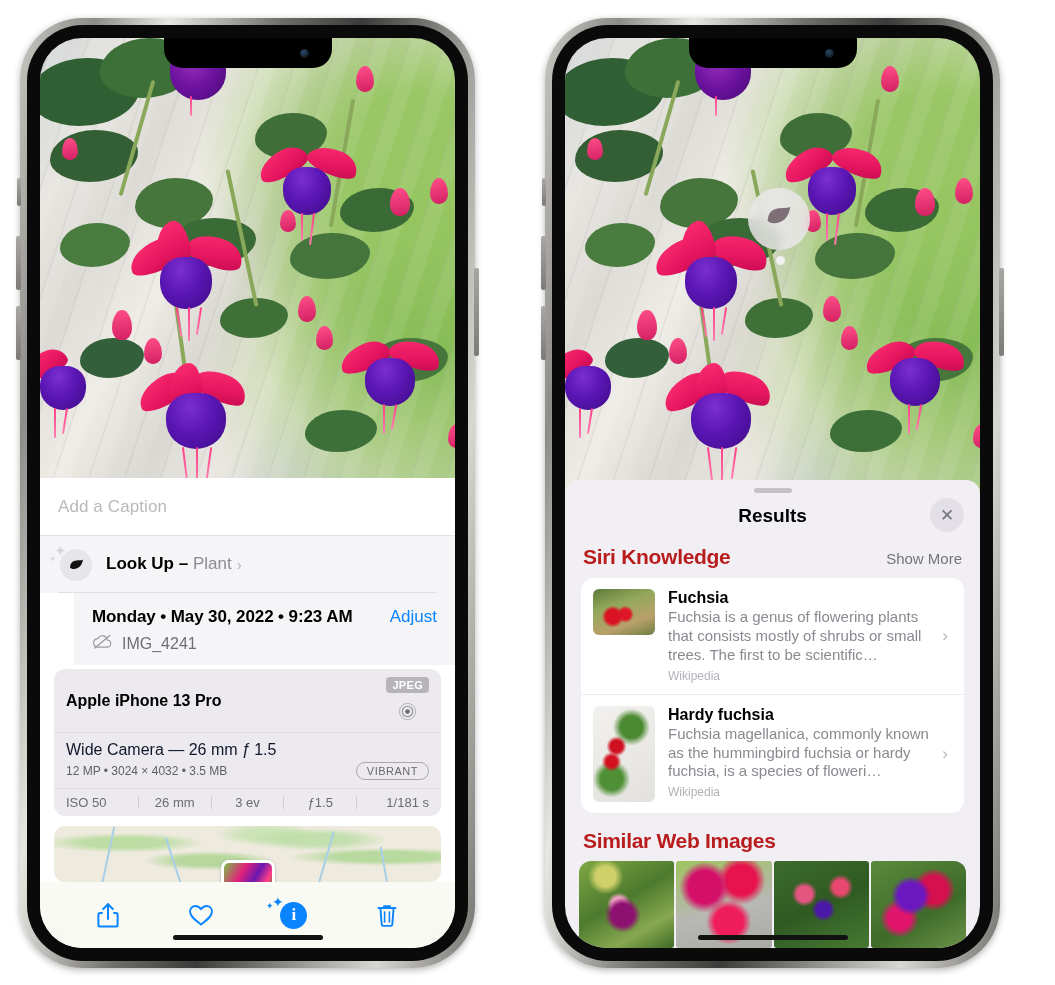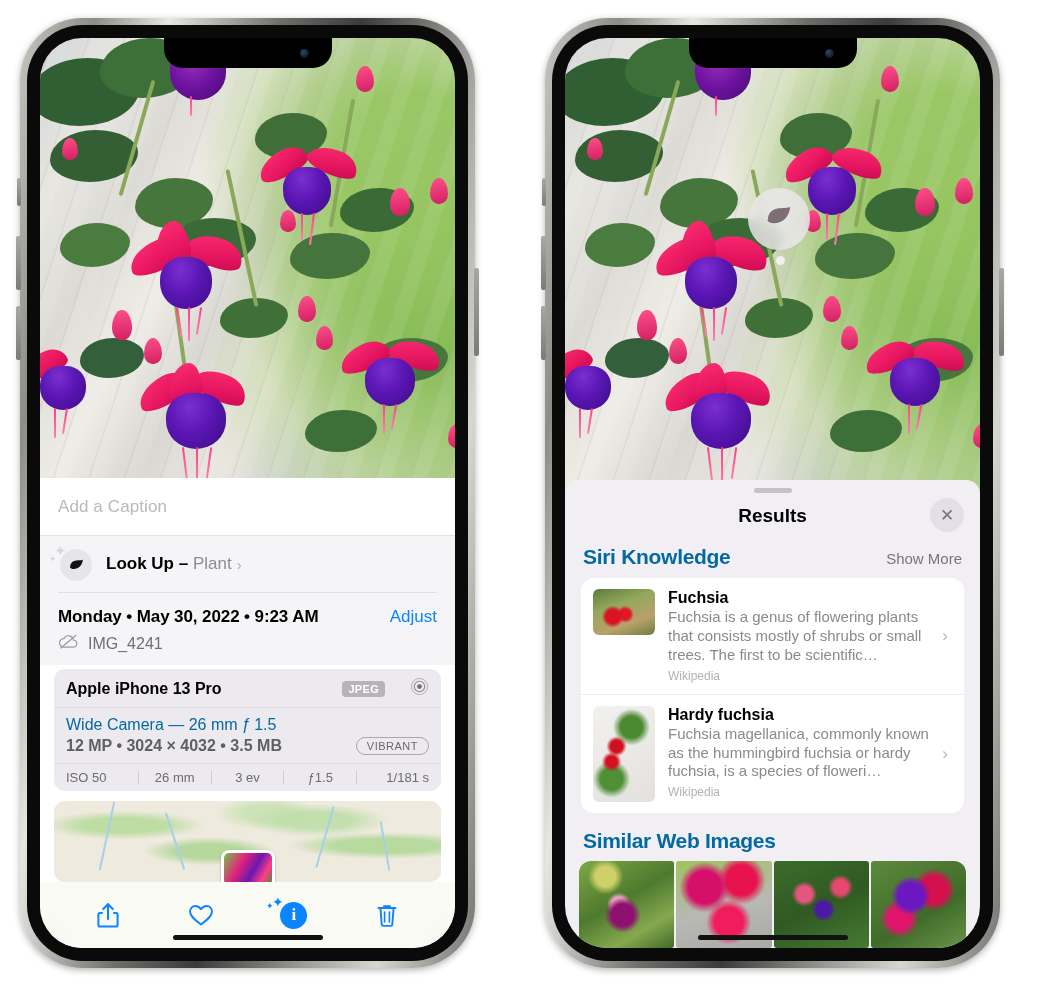--- a/index.html
+++ b/index.html
@@ -124,44 +124,44 @@
   }
   .spark { position: absolute; color: #d7d7dc; line-height: 1; }
   .spark.s1 { left: -4px; top: -4px; font-size: 15px; }
   .spark.s2 { left: -9px; top: 8px; font-size: 9px; }
   .lookup-text { font-size: 17px; color: #000; font-weight: 700; }
   .lookup-text .sub { font-weight: 400; color: #8c8c91; }
   .chev-small { color: #b0b0b6; font-size: 15px; margin-left: 5px; }
 
   .divider-in { height: 1px; background: #e0e0e3; margin-left: 0; }
 
-  .date-block { background: #f5f5f7; padding: 14px 18px 12px; }
+  .date-block { background: #f5f5f7; padding: 14px 18px 12px; margin-left: 34px; }
   .date-line { display: flex; align-items: baseline; justify-content: space-between; }
   .date-text { font-size: 17px; color: #000; font-weight: 700; letter-spacing: -.1px; }
   .adjust-link { font-size: 17px; color: #0a84ff; }
   .file-line { display: flex; align-items: center; gap: 9px; margin-top: 7px; }
   .file-name { font-size: 16px; color: #6f6f74; }
 
   .meta-card {
     margin: 4px 14px 0; background: #eceaee; border-radius: 11px; overflow: hidden;
   }
   .meta-head {
     display: flex; align-items: center; justify-content: space-between;
     padding: 8px 12px 7px; border-bottom: 1px solid #dedce1;
   }
   .meta-device { font-size: 16px; font-weight: 700; color: #000; }
-  .meta-head-right { display: flex; align-items: center; gap: 25px; }
+  .meta-head-right { display: flex; align-items: center; gap: 9px; flex-direction: column; }
   .badge-jpeg {
     background: #b6b4ba; color: #fff; font-size: 11px; font-weight: 600;
     padding: 2px 6px; border-radius: 4px; letter-spacing: .3px;
   }
   .meta-body { padding: 8px 12px 8px; }
-  .meta-lens { font-size: 16px; color: #0369a1; }
+  .meta-lens { font-size: 16px; color: #0f172a; }
   .meta-row2 { display: flex; align-items: center; justify-content: space-between; margin-top: 3px; }
-  .meta-dims { font-size: 16px; color: #5f5f64; font-weight: bold; }
+  .meta-dims { font-size: 12px; color: #5f5f64; }
   .badge-vibrant {
     border: 1px solid #a9a7ad; color: #6a686e; font-size: 11px;
     padding: 2px 10px; border-radius: 10px; letter-spacing: .5px;
   }
   .exif-row {
     display: flex; align-items: center; border-top: 1px solid #dedce1;
     padding: 6px 10px; font-size: 13px; color: #6b6b70; justify-content: space-between;
   }
   .exif-cell { flex: 1; text-align: center; }
   .exif-cell:first-child { text-align: left; padding-left: 2px; }
@@ -237,21 +237,21 @@
   .results-title { font-size: 19px; font-weight: 700; color: #000; }
   .close-btn {
     position: absolute; right: 16px; top: 5px; width: 34px; height: 34px; border-radius: 50%;
     background: #e2e0e6; display: flex; align-items: center; justify-content: center;
     color: #77757c; font-size: 17px;
   }
   .section-head {
     display: flex; align-items: baseline; justify-content: space-between;
     padding: 6px 18px 9px;
   }
-  .section-title { font-size: 21px; font-weight: 700; color: #0369a1; letter-spacing: -.3px; }
+  .section-title { font-size: 21px; font-weight: 700; color: #b91c1c; letter-spacing: -.3px; }
   .show-more { font-size: 15px; color: #77757c; }
   .kn-card { background: #fff; border-radius: 13px; margin: 0 16px; overflow: hidden; }
   .kn-item { display: flex; padding: 11px 10px 11px 12px; align-items: flex-start; }
   .kn-item + .kn-item { border-top: 1px solid #eceaef; }
   .kn-thumb { width: 62px; border-radius: 6px; flex: none; overflow: hidden; margin-right: 13px; }
   .kn-thumb.t1 {
     height: 46px;
     background:
       radial-gradient(circle at 32% 60%, #d91323 0 14%, rgba(217,19,35,0) 22%),
       radial-gradient(circle at 52% 55%, #e01728 0 13%, rgba(224,23,40,0) 21%),

